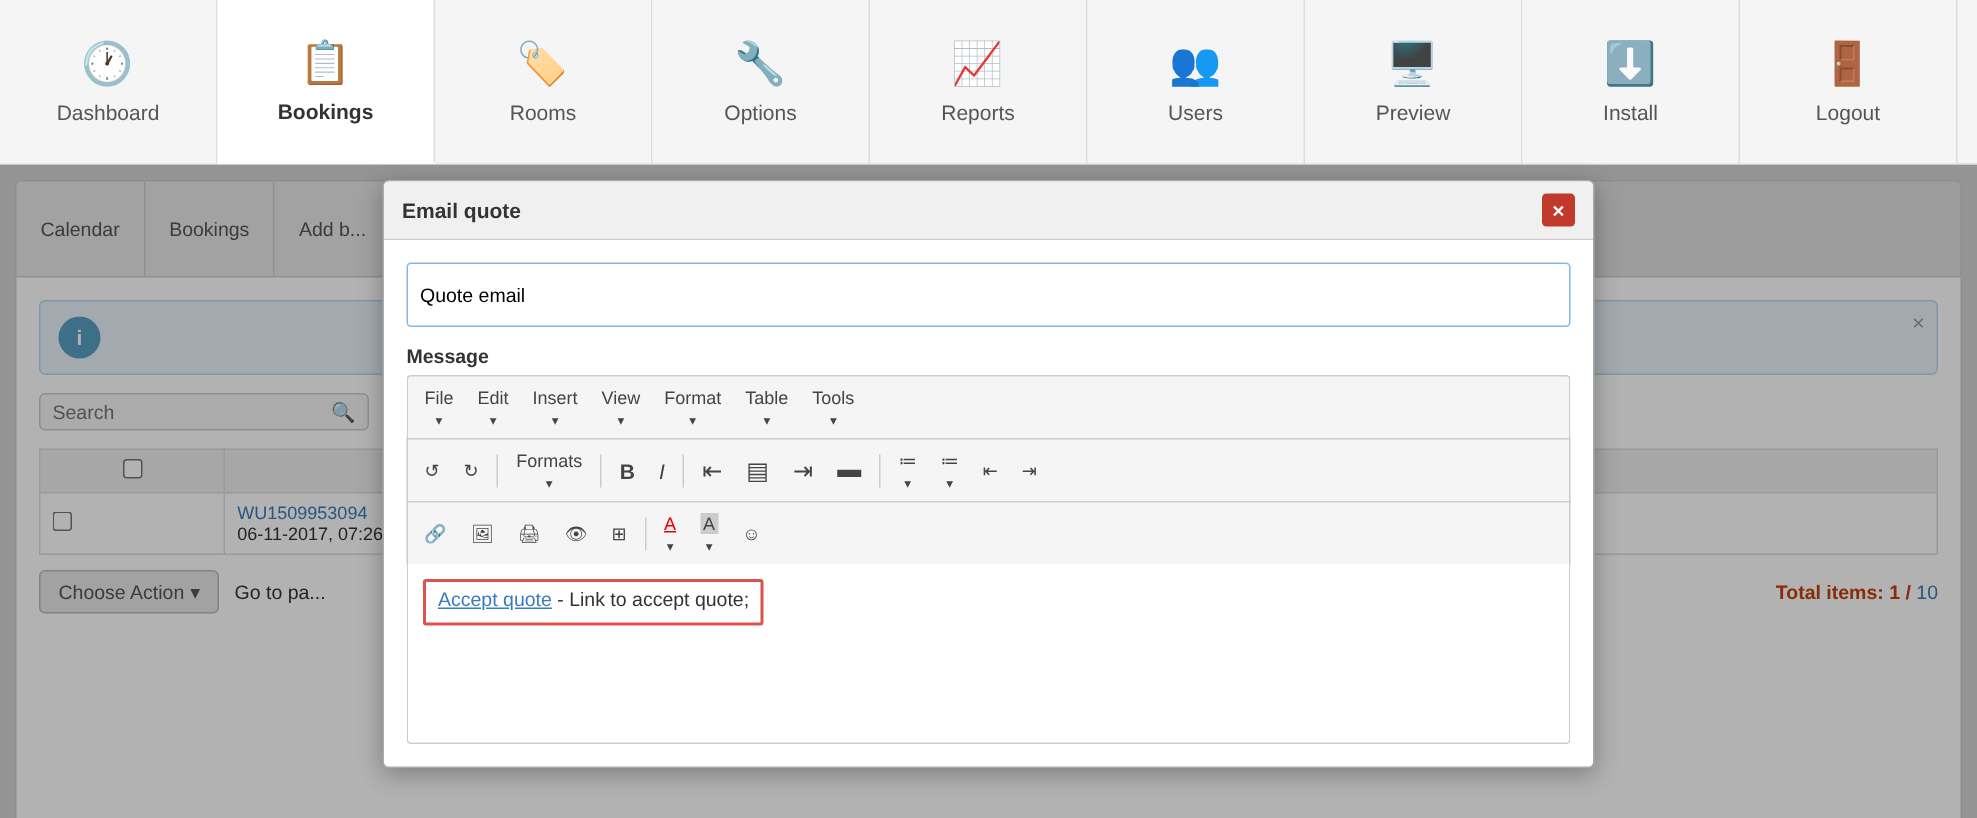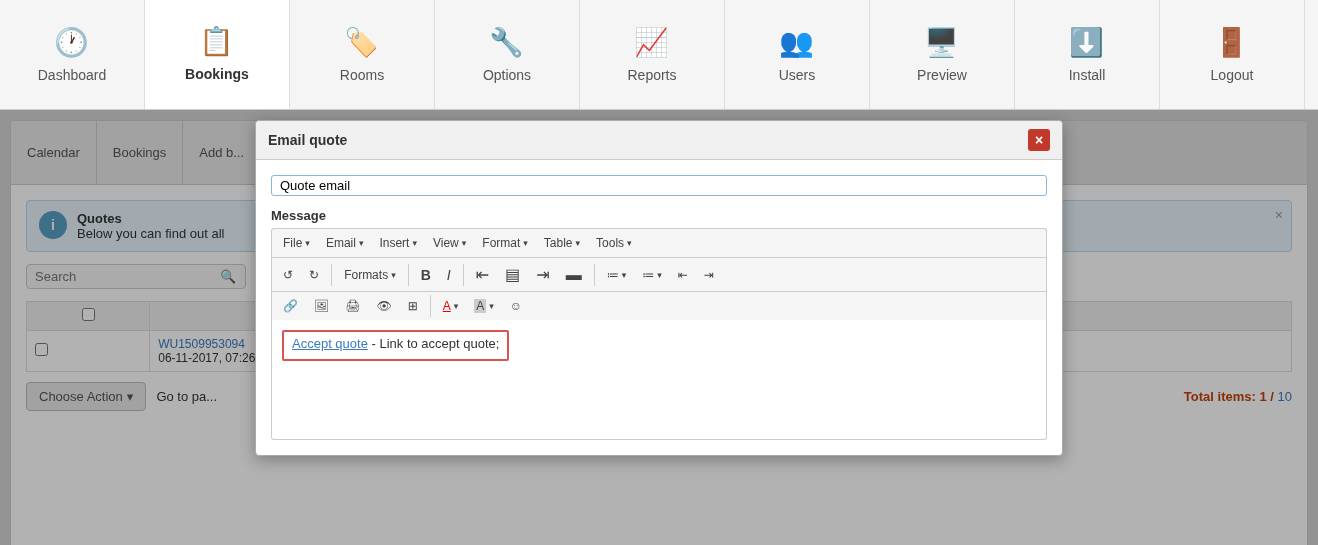--- a/index.html
+++ b/index.html
@@ -223,21 +223,21 @@
     }
     .modal-label {
       font-weight: bold;
       font-size: 13px;
       margin-bottom: 5px;
     }
     .modal-input {
       width: 100%;
       border: 1px solid #88b8e0;
       border-radius: 3px;
-      padding: 2px 8px;
+      padding: 13px 8px;
       font-size: 13px;
       outline: none;
       margin-bottom: 12px;
       background: #fff;
     }
 
     
     .toolbar-row1, .toolbar-row2 {
       display: flex;
       align-items: center;
@@ -259,20 +259,21 @@
       background: none;
       border: 1px solid transparent;
       border-radius: 3px;
       cursor: pointer;
       padding: 3px 6px;
       font-size: 12px;
       color: #444;
       display: flex;
       align-items: center;
       gap: 3px;
+      flex-direction: column;
     }
     .tb-btn .arrow { font-size: 9px; }
     .tb-btn-bold { font-weight: bold; font-size: 14px; }
     .tb-btn-italic { font-style: italic; font-size: 14px; }
 
     
     .editor-area {
       border: 1px solid #ccc;
       border-top: none;
       border-radius: 0 0 3px 3px;
@@ -357,24 +358,20 @@
   <div class="sub-tabs">
     <div class="sub-tab">Calendar</div>
     <div class="sub-tab">Bookings</div>
     <div class="sub-tab">Add b...</div>
   </div>
 
   <div class="inner-content">
 
     <div class="info-box">
       <div class="info-icon">i</div>
-      <div>
-        <strong>Quotes</strong><br>
-        <span>Below you can find out all</span>
-      </div>
       <span class="close-x">×</span>
     </div>
 
     <div class="search-bar">
       <input type="text" placeholder="Search" style="">
       <span>🔍</span>
     </div>
 
     <table class="data-table">
       <thead>
@@ -440,21 +437,21 @@
         
         <div class="modal-label">Message</div>
 
         
         <div class="toolbar-row1">
           <button class="tb-btn">
             <span>File</span>
             <span class="arrow">▾</span>
           </button>
           <button class="tb-btn">
-            <span>Email</span>
+            <span>Edit</span>
             <span class="arrow">▾</span>
           </button>
           <button class="tb-btn">
             <span>Insert</span>
             <span class="arrow">▾</span>
           </button>
           <button class="tb-btn">
             <span>View</span>
             <span class="arrow">▾</span>
           </button>

